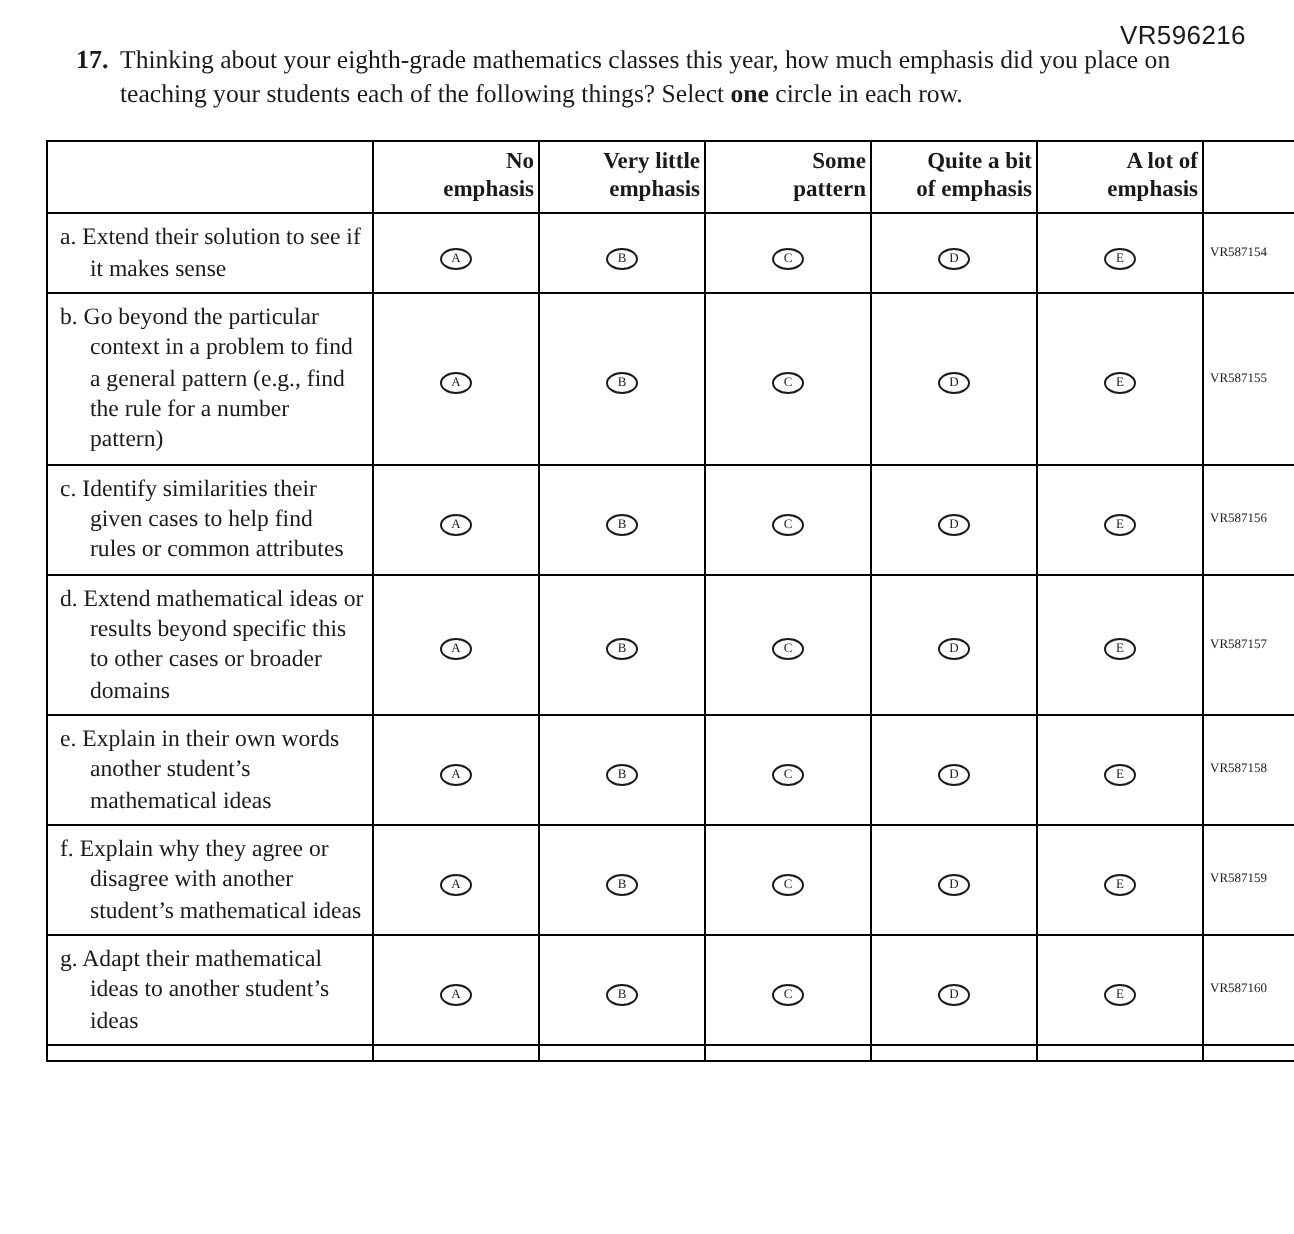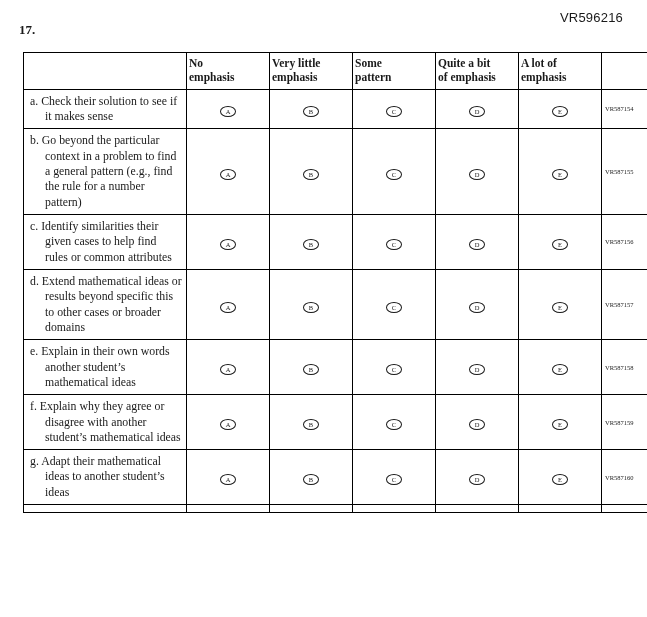--- a/index.html
+++ b/index.html
@@ -16,21 +16,21 @@
   .form-code {
     position: absolute;
     top: 10px;
     right: 24px;
     font-size: 13px;
     letter-spacing: 0.2px;
     font-family: Liberation Sans, sans-serif;
   }
   .question {
     display: flex;
-    margin: 22px 0 0 19px;
+    margin: 22px 0 0 38px;
   }
   .qnum {
     font-weight: bold;
     font-size: 13px;
     width: 22px;
     flex: 0 0 22px;
   }
   .qtext {
     font-size: 12.8px;
     line-height: 1.32;
@@ -44,21 +44,21 @@
   }
   table.grid th, table.grid td {
     border: 1px solid #000;
   }
   th.item-col { width: 160px; }
   th.ans-col {
     width: 78px;
     font-weight: bold;
     font-size: 11.5px;
     line-height: 1.2;
-    text-align: left;
+    text-align: right;
     white-space: pre-line;
     padding: 4px 2px;
     vertical-align: middle;
   }
   th.code-col { width: 46px; }
   td.item-cell {
     font-size: 11.8px;
     line-height: 1.3;
     padding: 4px 4px 4px 21px;
     text-indent: -15px;
@@ -93,20 +93,21 @@
     padding: 0;
   }
 </style>
 </head>
 <body>
 
 <div class="form-code">VR596216</div>
 
 <div class="question">
   <span class="qnum">17.</span>
+  <div class="qtext"><span>Thinking about your eighth-grade mathematics classes this year, how much emphasis did you place on teaching your students each of the following things? Select </span><b>one</b><span> circle in each row.</span></div>
 </div>
 
 <table class="grid">
   <thead>
     <tr id="header-row">
         <th class="item-col"></th>
         <th class="ans-col">No
 emphasis</th>
         <th class="ans-col">Very little
 emphasis</th>
@@ -114,21 +115,21 @@
 pattern</th>
         <th class="ans-col">Quite a bit
 of emphasis</th>
         <th class="ans-col">A lot of
 emphasis</th>
         <th class="code-col"></th>
       </tr>
   </thead>
   <tbody id="table-body">
       <tr>
-        <td class="item-cell"><span class="row-letter">a. </span><span class="row-text">Check their solution to see if it makes sense</span></td>
+        <td class="item-cell"><span class="row-letter">a. </span><span class="row-text">Extend their solution to see if it makes sense</span></td>
         <td class="bubble-cell"><span class="bubble">A</span></td>
         <td class="bubble-cell"><span class="bubble">B</span></td>
         <td class="bubble-cell"><span class="bubble">C</span></td>
         <td class="bubble-cell"><span class="bubble">D</span></td>
         <td class="bubble-cell"><span class="bubble">E</span></td>
         <td class="code-cell">VR587154</td>
       </tr>
       <tr>
         <td class="item-cell"><span class="row-letter">b. </span><span class="row-text">Go beyond the particular context in a problem to find a general pattern (e.g., find the rule for a number pattern)</span></td>
         <td class="bubble-cell"><span class="bubble">A</span></td>

